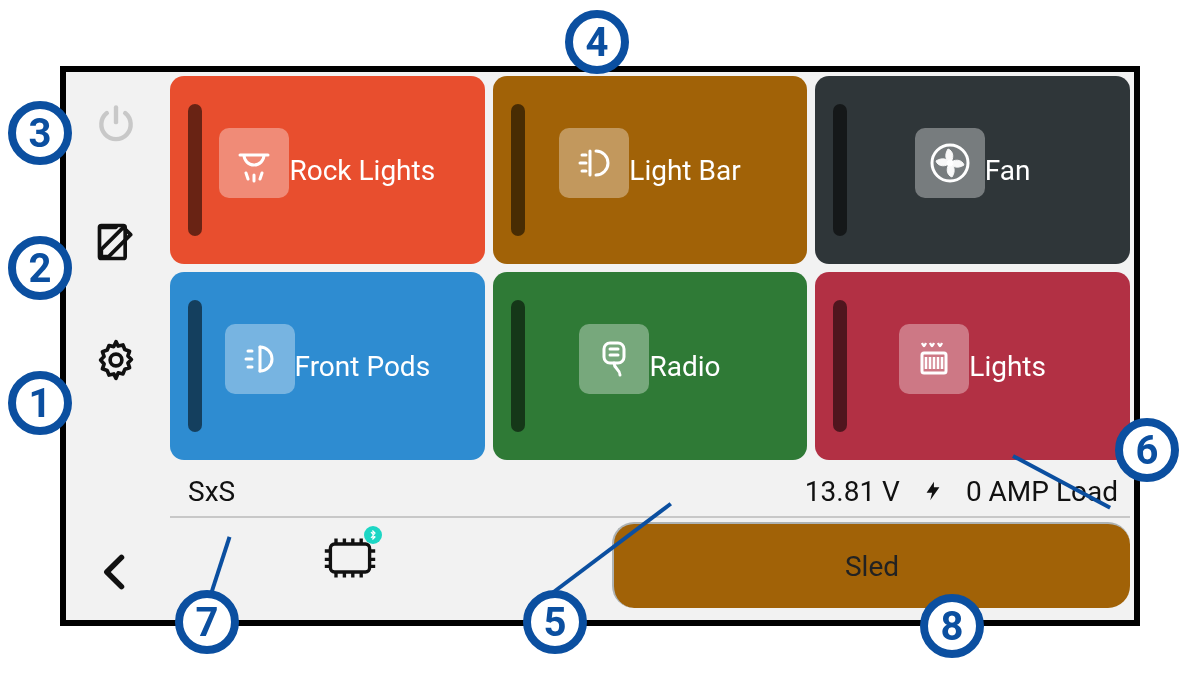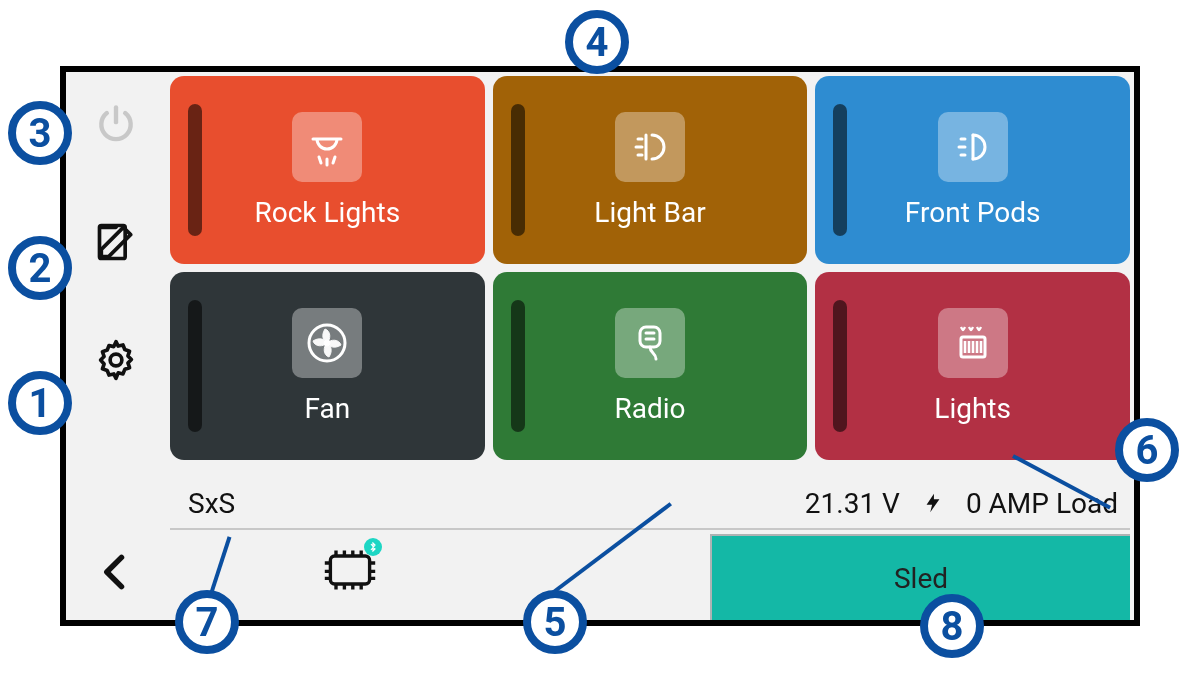--- a/index.html
+++ b/index.html
@@ -54,21 +54,21 @@
     flex: 0 0 auto;
     display: grid;
     grid-template-columns: repeat(3, 1fr);
     grid-template-rows: repeat(2, 188px);
     gap: 8px;
   }
   .tile {
     border-radius: 14px;
     position: relative;
     display: flex;
-    flex-direction: column;
+    flex-direction: row;
     align-items: center;
     justify-content: center;
     color: #fff;
     cursor: pointer;
   }
   .tile .slider-track {
     position: absolute;
     left: 18px;
     top: 28px;
     bottom: 28px;
@@ -99,21 +99,20 @@
   .c-red      { background: #b23044; }
 
   .status-bar {
     display: flex;
     align-items: center;
     padding: 10px 12px 4px 18px;
     gap: 16px;
     font-size: 28px;
     color: #111;
     height: 56px;
-    margin-top: 12px;
   }
   .status-bar .spacer { flex: 1; }
   .bolt { display: inline-flex; align-items: center; margin: 0 6px; }
   .bolt svg { width: 22px; height: 28px; }
 
   .tab-row {
     height: 92px;
     position: relative;
     border-top: 2px solid #c8c8c8;
     background: #f2f2f2;
@@ -140,30 +139,31 @@
     display: flex;
     align-items: center;
     justify-content: center;
   }
   .bt-dot svg { width: 10px; height: 10px; }
   .tab {
     position: absolute;
     right: 0;
     top: 4px;
     bottom: 0;
-    width: 420px;
+    width: 518px;
     border-top: 2px solid #aeb3b4;
     border-left: 2px solid #aeb3b4;
-    background: #14b8a6;
+    background: #a16207;
     display: flex;
     align-items: center;
     justify-content: center;
     font-size: 28px;
     color: #222;
     cursor: pointer;
+    border-radius: 22px;
   }
 
   
   .callout {
     position: absolute;
     width: 64px;
     height: 64px;
     border-radius: 50%;
     background: #fff;
     border: 8px solid #0b4fa0;
@@ -234,42 +234,42 @@
           <div class="slider-track"></div>
           <div class="tile-icon">
             <svg viewBox="0 0 48 48">
               <path d="M20 12 v24" stroke="#fff" stroke-width="3" stroke-linecap="round"></path>
               <path d="M26 12 a12 12 0 0 1 0 24" stroke="#fff" stroke-width="3" fill="none" stroke-linecap="round"></path>
               <path d="M12 16 h4 M10 24 h6 M12 32 h4" stroke="#fff" stroke-width="3" stroke-linecap="round"></path>
             </svg>
           </div>
           <div class="tile-label">Light Bar</div>
         </div>
+        <div class="tile c-dark">
+          <div class="slider-track"></div>
+          <div class="tile-icon">
+            <svg viewBox="0 0 48 48">
+              <circle cx="24" cy="24" r="18" stroke="#fff" stroke-width="3" fill="none"></circle>
+              <circle cx="24" cy="24" r="3" fill="#fff"></circle>
+              <path d="M24 24 c-4-2-6-8-2-14 c6 2 6 10 2 14 M24 24 c2 4 8 6 14 2 c-2-6-10-6-14-2 M24 24 c4 2 6 8 2 14 c-6-2-6-10-2-14 M24 24 c-2-4-8-6-14-2 c2 6 10 6 14 2" fill="#fff" opacity="0.95"></path>
+            </svg>
+          </div>
+          <div class="tile-label">Fan</div>
+        </div>
         <div class="tile c-blue">
           <div class="slider-track"></div>
           <div class="tile-icon">
             <svg viewBox="0 0 48 48">
               <path d="M12 16 h4 M10 24 h6 M12 32 h4" stroke="#fff" stroke-width="3" stroke-linecap="round"></path>
               <path d="M24 12 a12 12 0 0 1 0 24" stroke="#fff" stroke-width="3" fill="none" stroke-linecap="round"></path>
               <path d="M24 12 v24" stroke="#fff" stroke-width="3" stroke-linecap="round"></path>
             </svg>
           </div>
           <div class="tile-label">Front Pods</div>
         </div>
-        <div class="tile c-dark">
-          <div class="slider-track"></div>
-          <div class="tile-icon">
-            <svg viewBox="0 0 48 48">
-              <circle cx="24" cy="24" r="18" stroke="#fff" stroke-width="3" fill="none"></circle>
-              <circle cx="24" cy="24" r="3" fill="#fff"></circle>
-              <path d="M24 24 c-4-2-6-8-2-14 c6 2 6 10 2 14 M24 24 c2 4 8 6 14 2 c-2-6-10-6-14-2 M24 24 c4 2 6 8 2 14 c-6-2-6-10-2-14 M24 24 c-2-4-8-6-14-2 c2 6 10 6 14 2" fill="#fff" opacity="0.95"></path>
-            </svg>
-          </div>
-          <div class="tile-label">Fan</div>
-        </div>
         <div class="tile c-green">
           <div class="slider-track"></div>
           <div class="tile-icon">
             <svg viewBox="0 0 48 48">
               <rect x="14" y="8" width="20" height="20" rx="6" stroke="#fff" stroke-width="3" fill="none"></rect>
               <path d="M20 14 h8 M20 20 h8" stroke="#fff" stroke-width="3" stroke-linecap="round"></path>
               <path d="M24 28 c0 6 6 6 6 12" stroke="#fff" stroke-width="3" fill="none" stroke-linecap="round"></path>
             </svg>
           </div>
           <div class="tile-label">Radio</div>
@@ -283,21 +283,21 @@
               <path d="M16 22 v12 M20 22 v12 M24 22 v12 M28 22 v12 M32 22 v12" stroke="#fff" stroke-width="2.6"></path>
             </svg>
           </div>
           <div class="tile-label">Lights</div>
         </div>
       </div>
 
     <div class="status-bar">
       <span>SxS</span>
       <span class="spacer"></span>
-      <span>21.31 V</span>
+      <span>13.81 V</span>
       <span class="bolt">
         <svg viewBox="0 0 24 24">
             <path d="M13 2 L5 14 h6 l-2 8 10-14 h-6 Z" fill="#111"></path>
           </svg>
       </span>
       <span>0 AMP Load</span>
     </div>
 
     <div class="tab-row">
       <div class="chip-icon">

